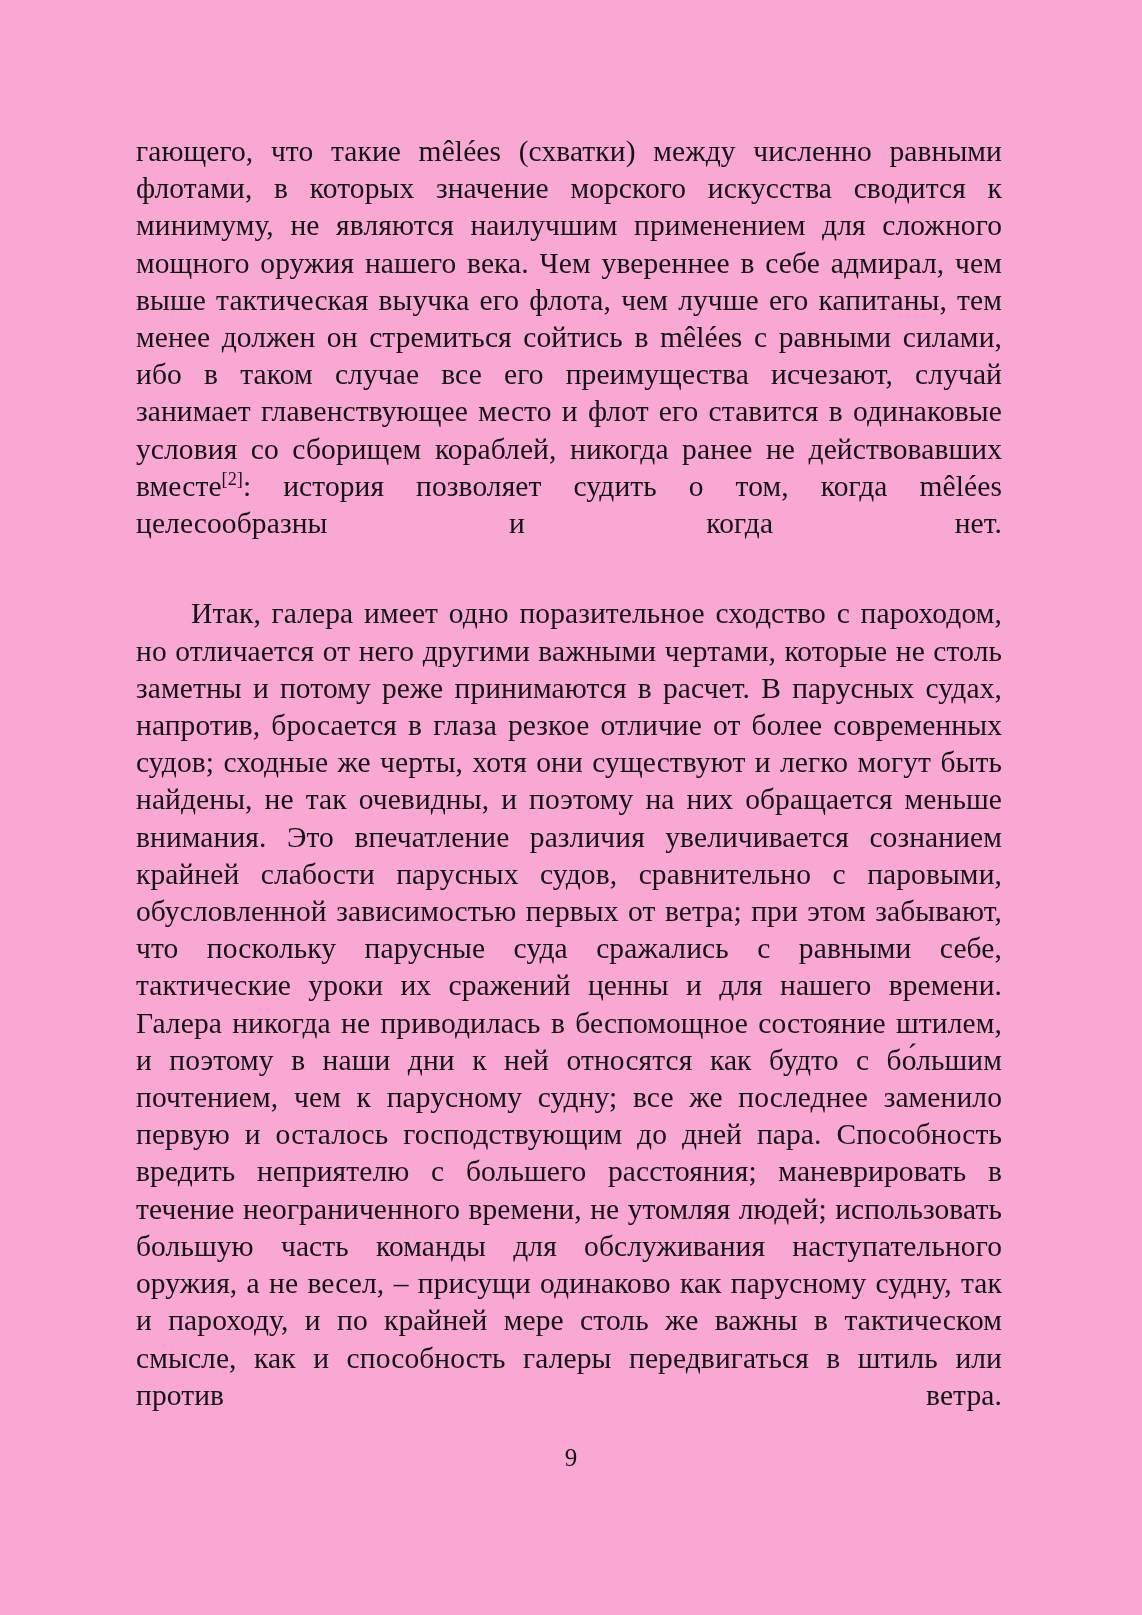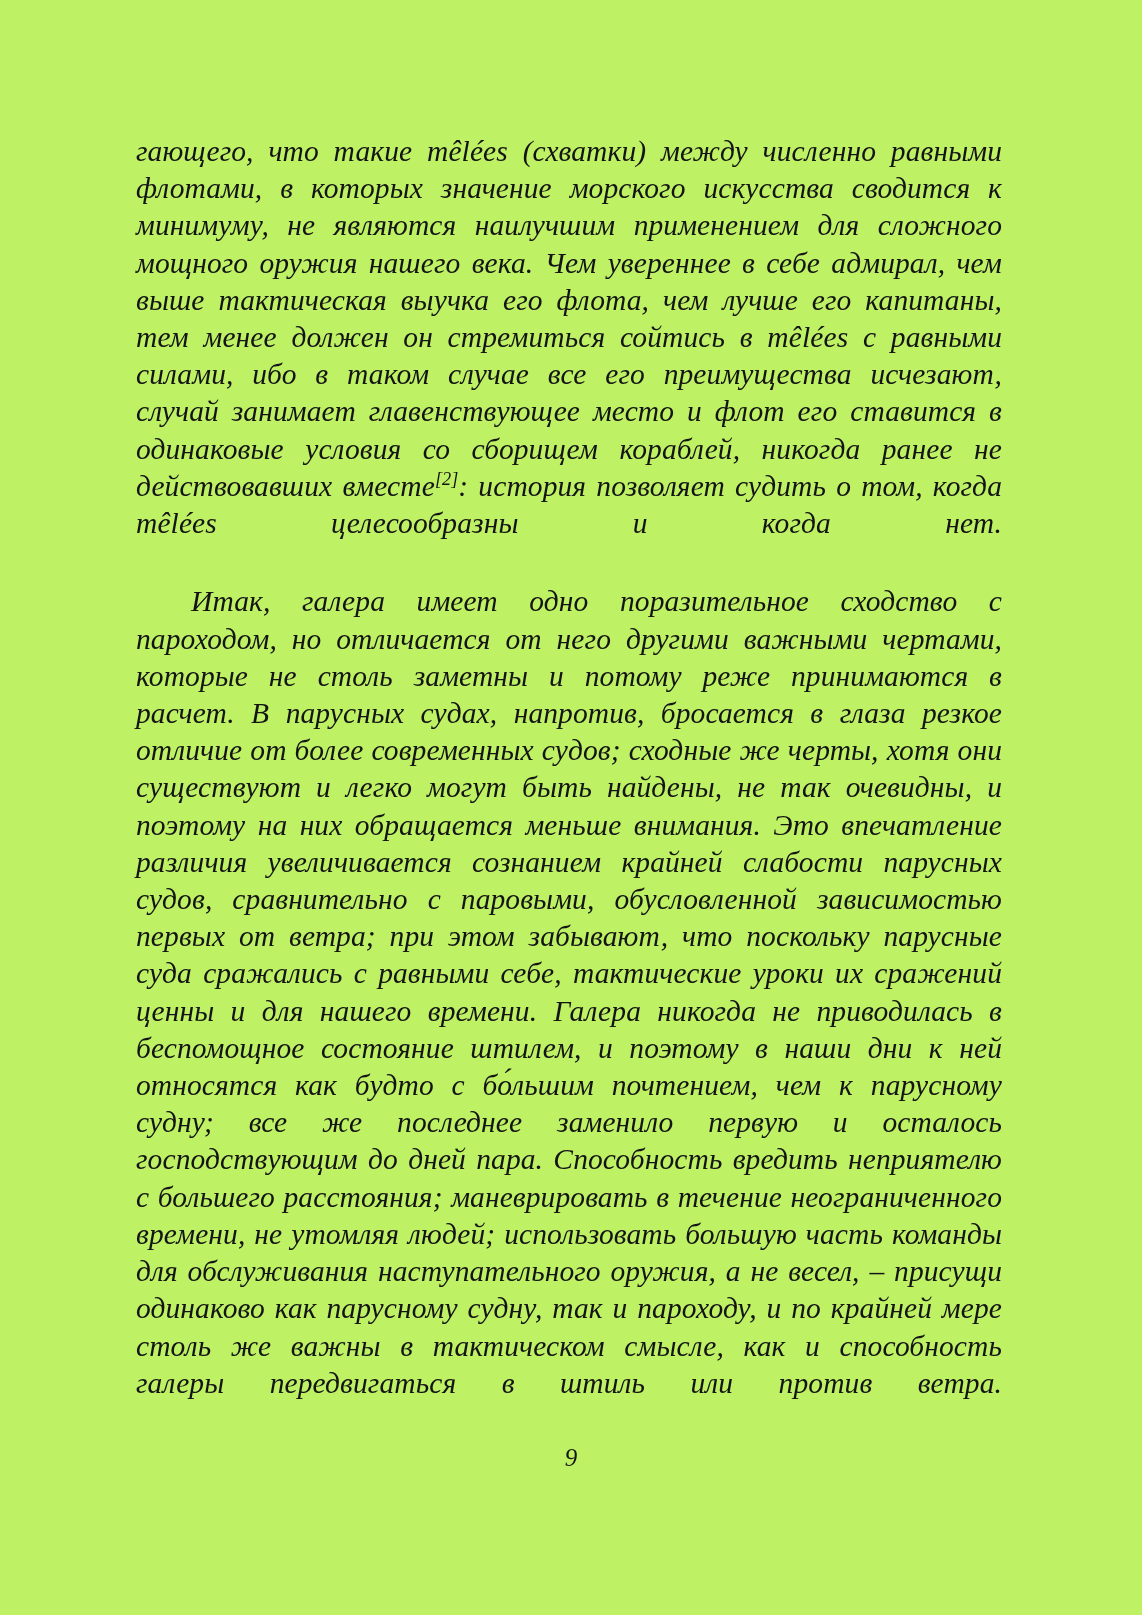--- a/index.html
+++ b/index.html
@@ -7,25 +7,24 @@
     margin: 0;
     padding: 0;
     background: #ffffff;
   }
 
   .page {
     position: relative;
     width: 1142px;
     height: 1615px;
     margin: 0 auto;
-    background: #bef264;
+    background: #f9a8d4;
     overflow: hidden;
     font-family: "Liberation Serif", "DejaVu Serif", serif;
     color: #141414;
-    font-style: italic;
     -webkit-font-smoothing: antialiased;
   }
 
   .text-block {
     position: absolute;
     left: 136px;
     top: 133px;
     width: 866px;
   }
 
@@ -42,21 +41,21 @@
   }
 
   
   .para::after {
     content: "";
     display: inline-block;
     width: 100%;
   }
 
   .para + .para {
-    margin-top: 4px;
+    margin-top: 16px;
     text-indent: 55px;
   }
 
   .footnote-ref {
     font-size: 0.62em;
     vertical-align: 0.62em;
     line-height: 0;
     letter-spacing: 0;
   }
 

